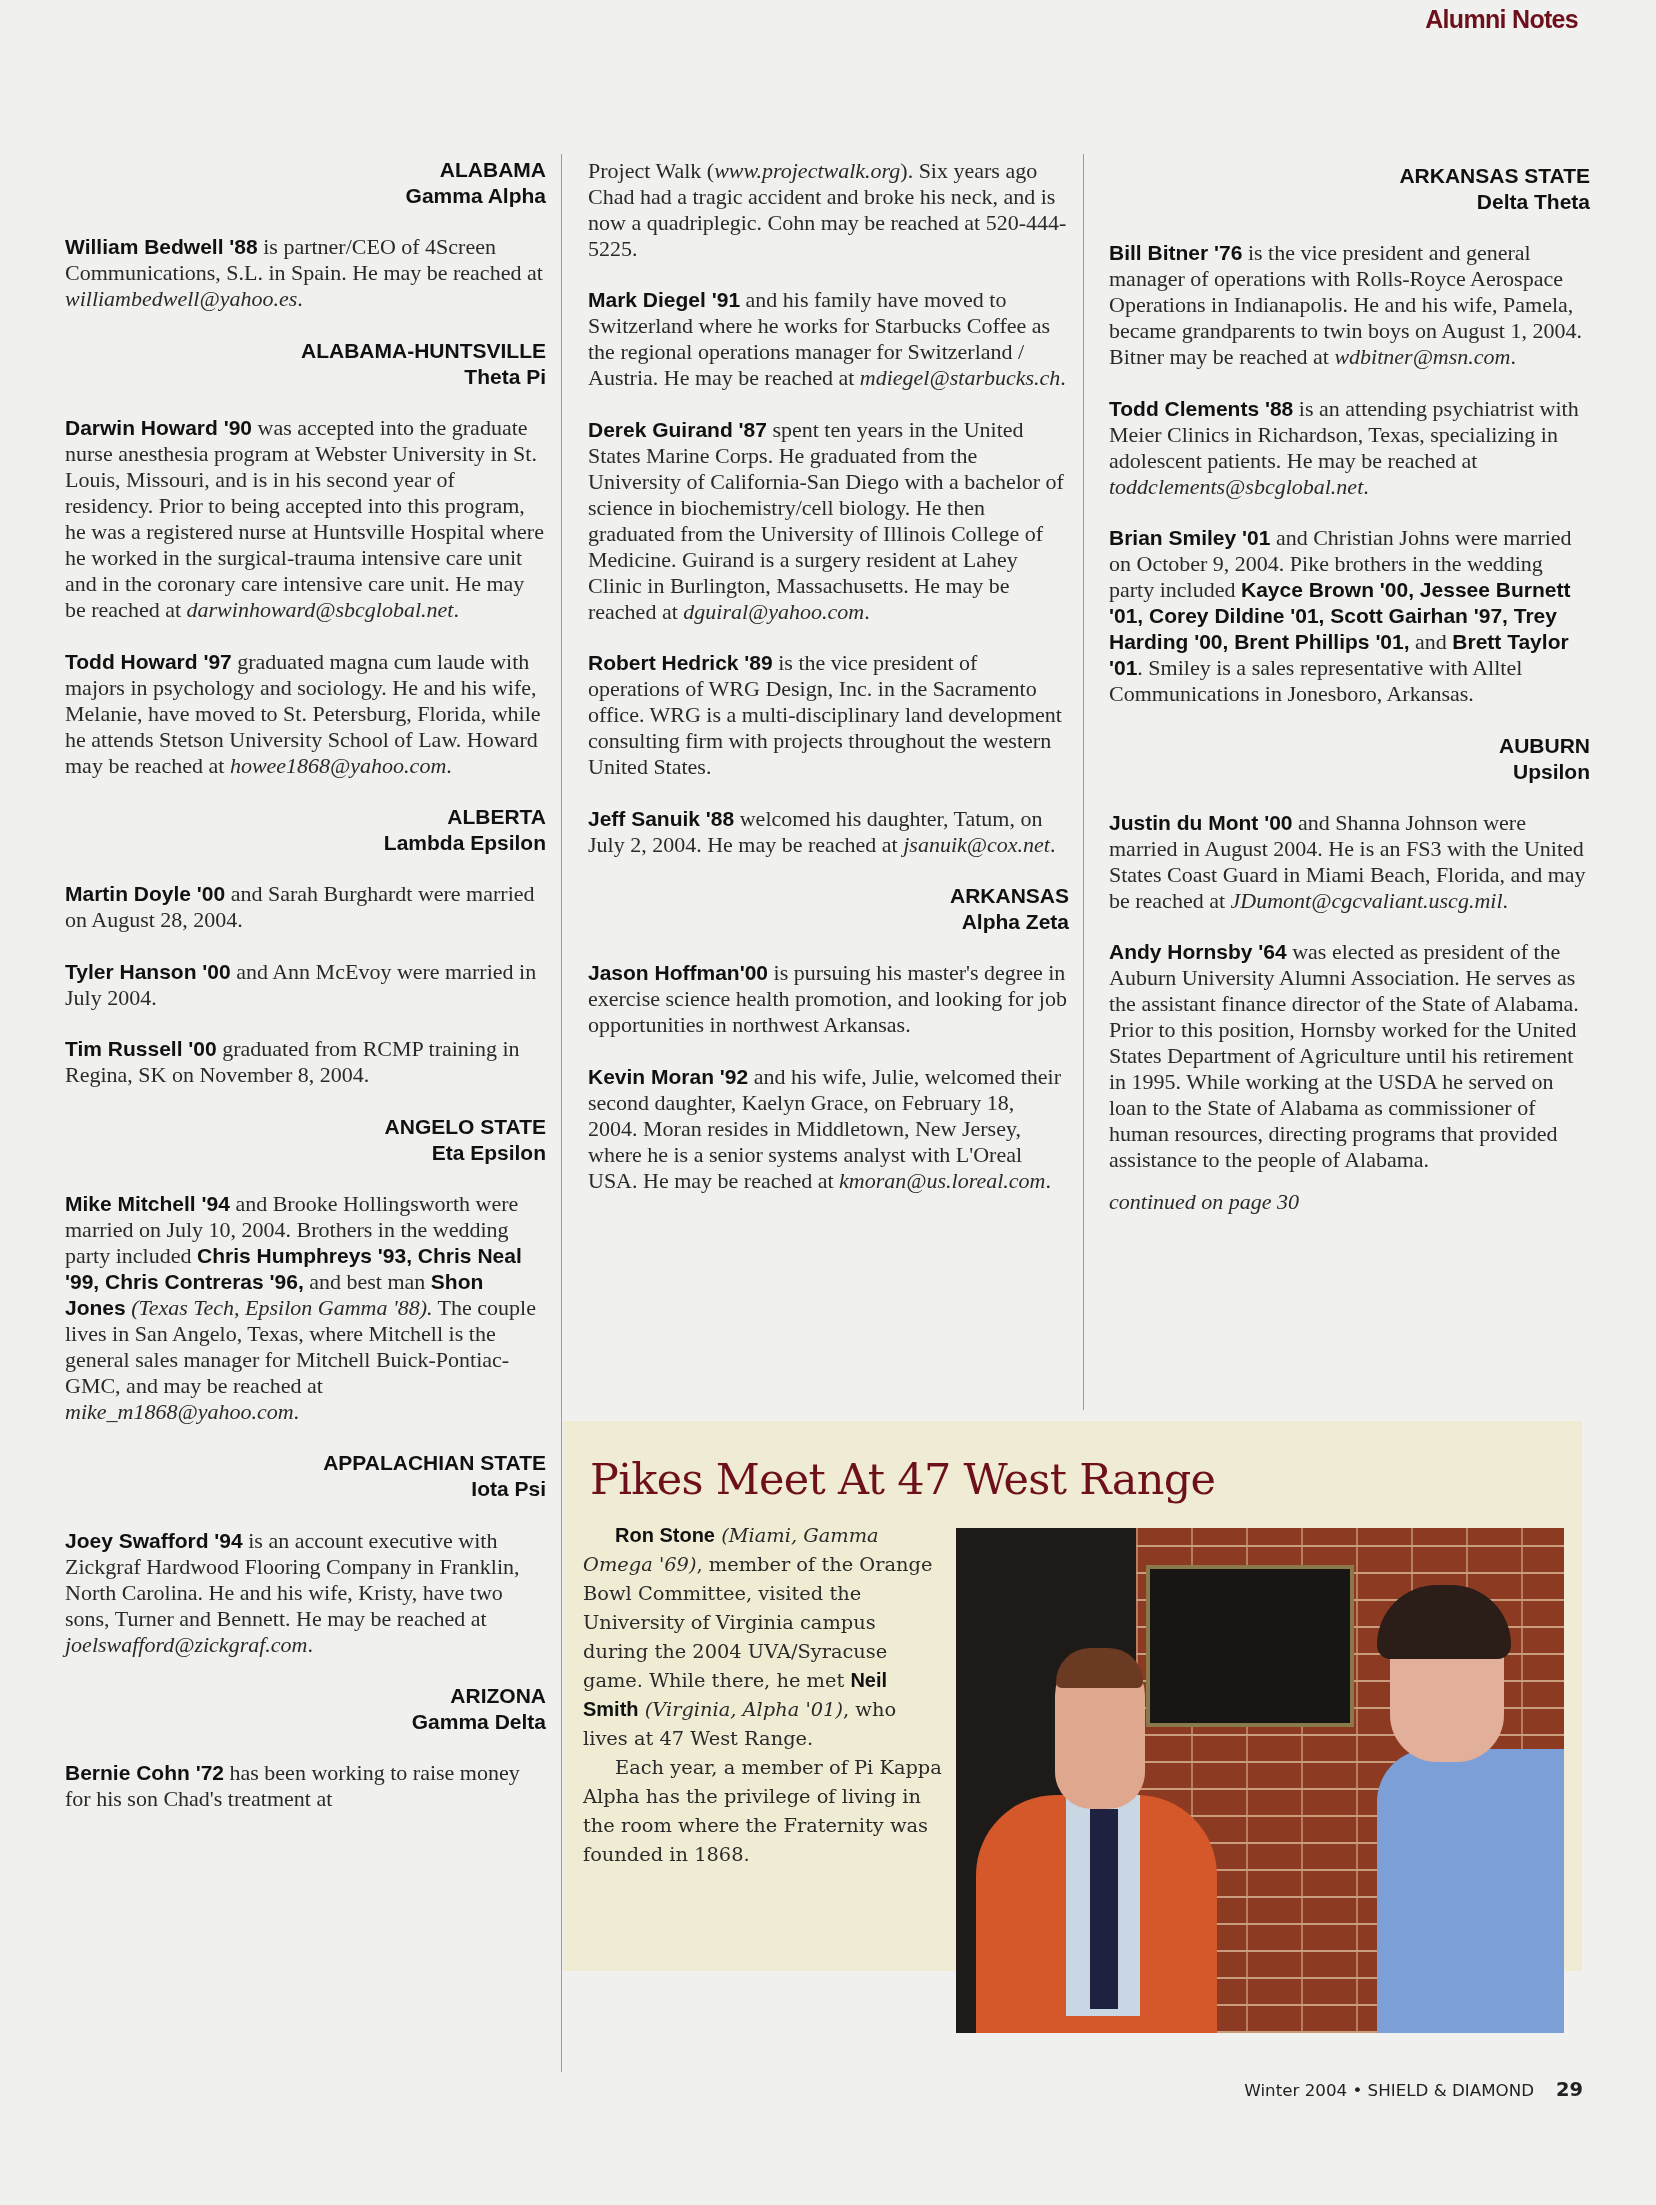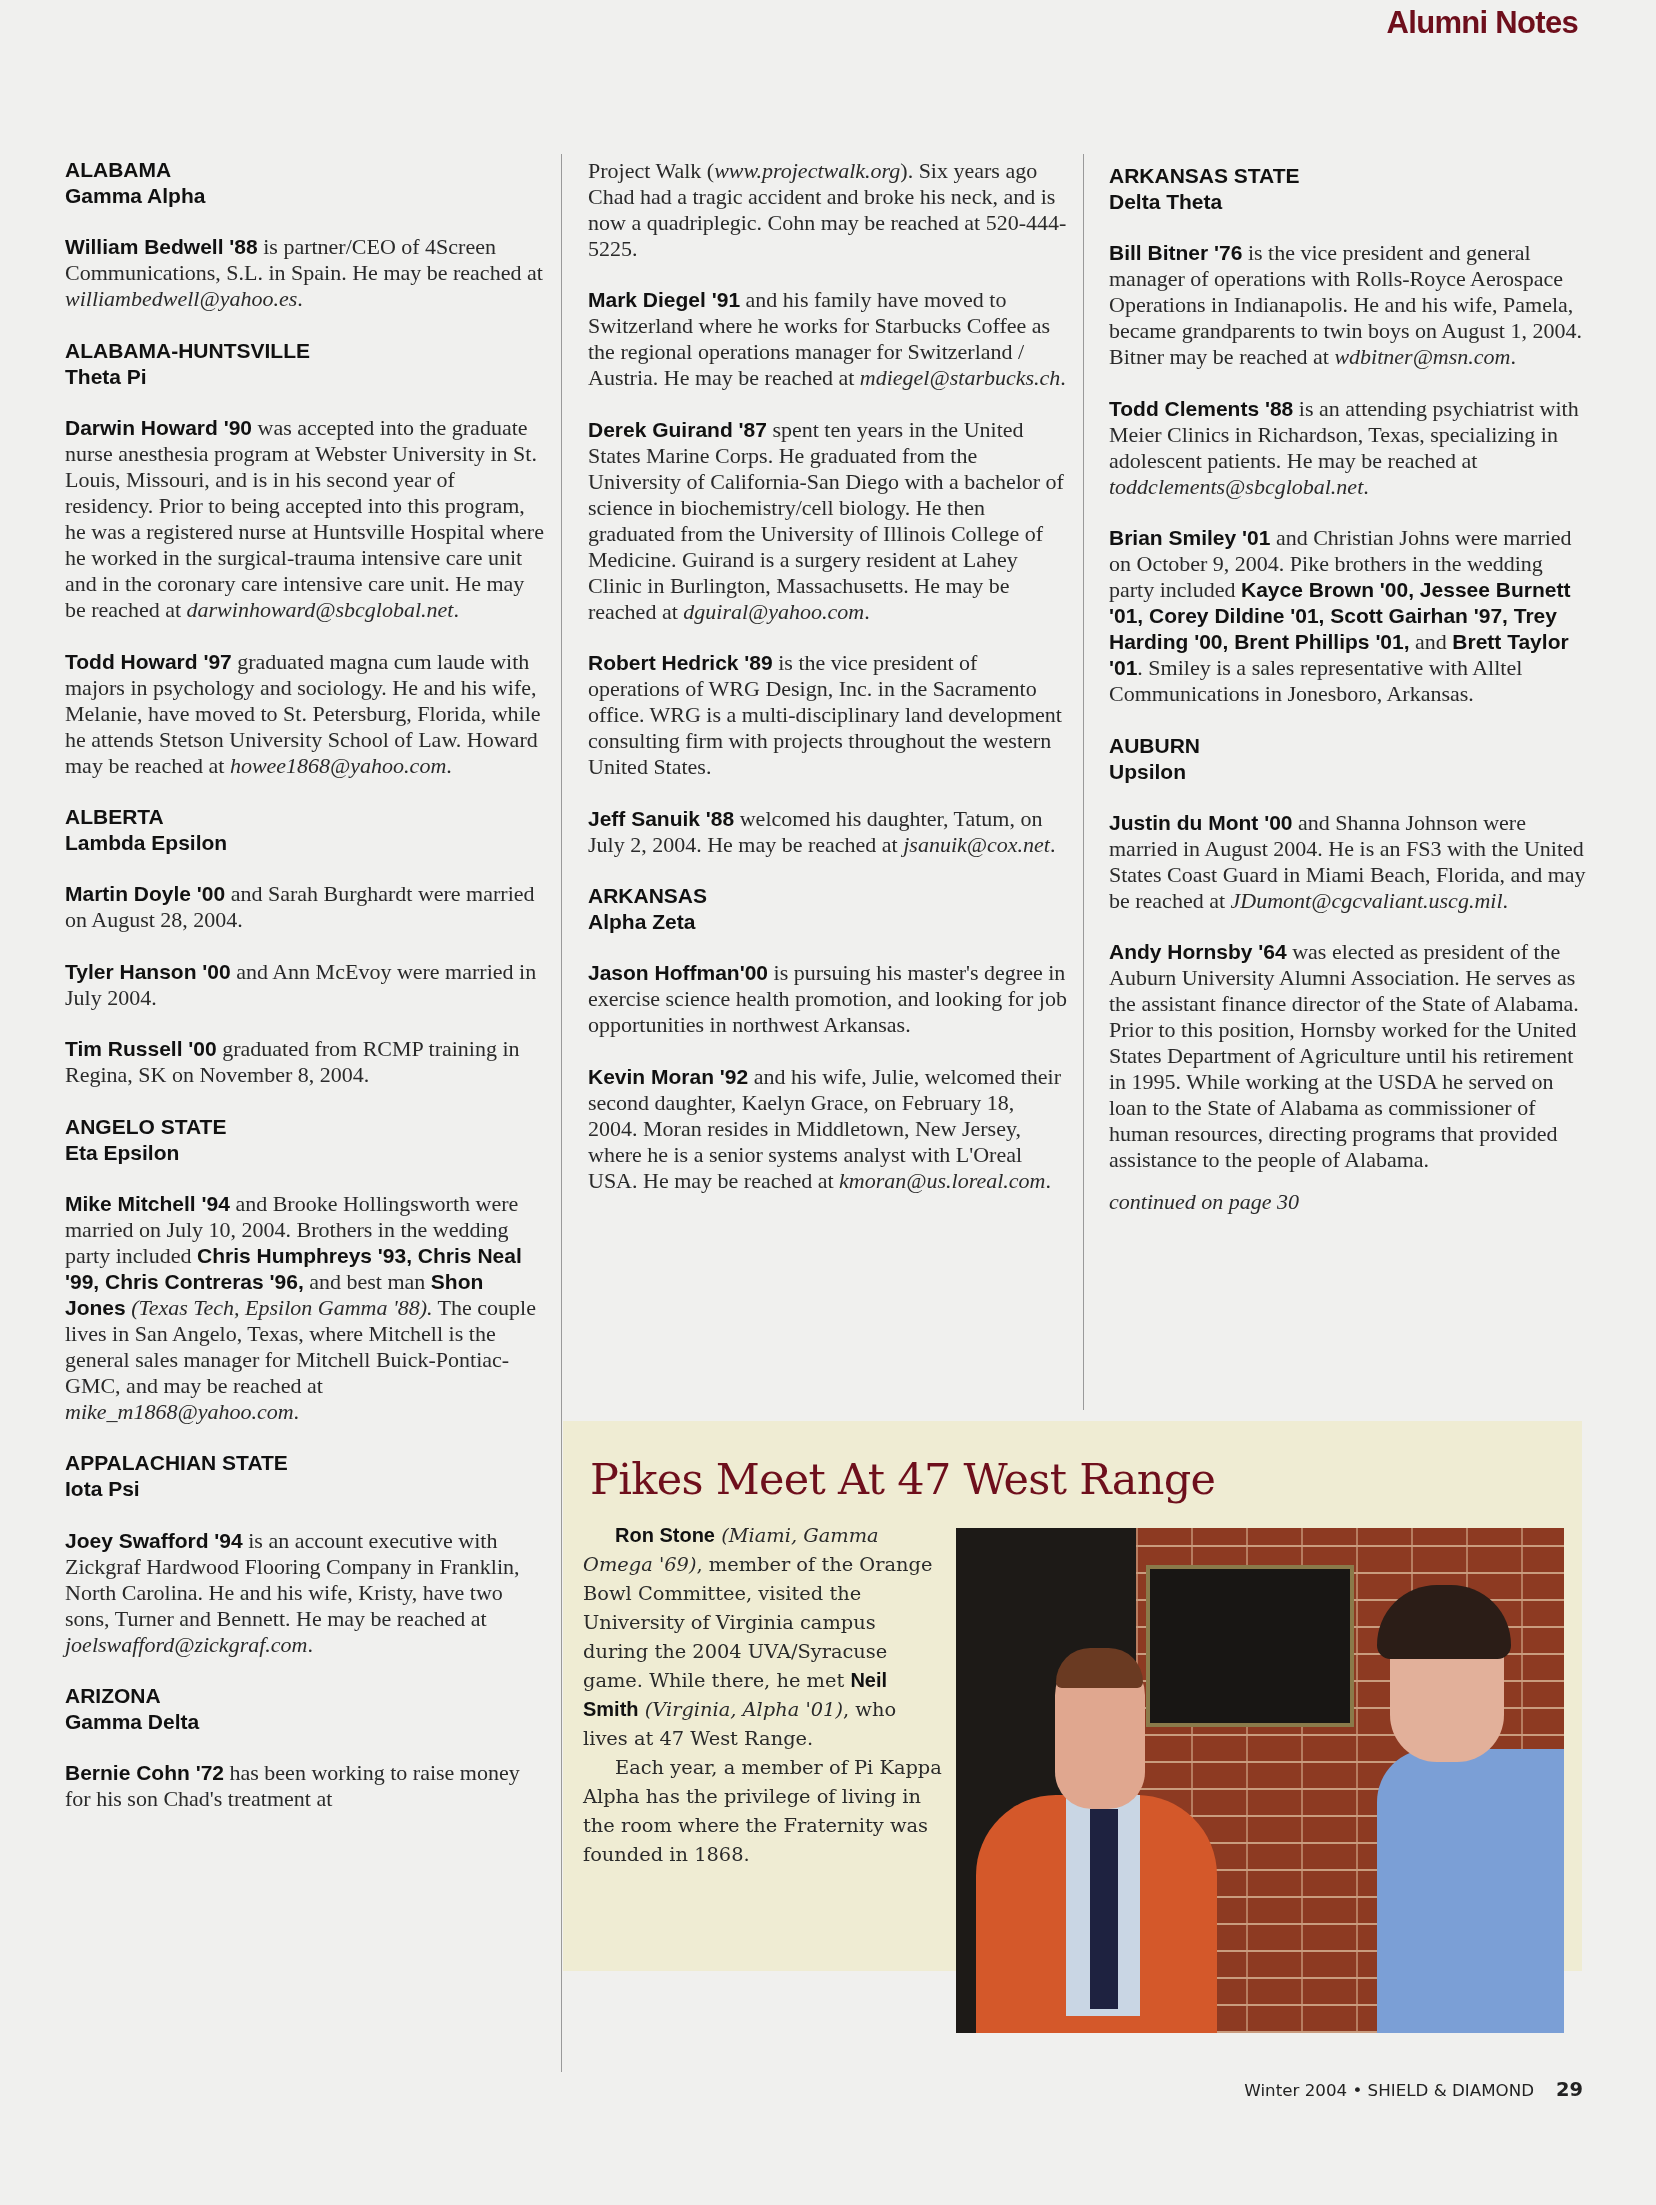--- a/index.html
+++ b/index.html
@@ -6,21 +6,21 @@
   body {
     width: 1657px; height: 2205px;
     background: #f0f0ee;
     position: relative;
     overflow: hidden;
     color: #222;
   }
   .header-title {
     position: absolute; top: 5.3px; right: 79px;
     font-family: "Liberation Sans", sans-serif;
-    font-weight: bold; font-size: 31px; letter-spacing: -0.7px;
+    font-weight: bold; font-size: 25px; letter-spacing: -0.7px;
     color: #6e0f1c;
   }
   .col {
     position: absolute;
     font-family: "Liberation Serif", serif;
     font-size: 22px; line-height: 26px;
     color: #2a2a2a;
   }
   .col-left  { left: 65px;  top: 157px; width: 481px; }
   .col-mid   { left: 588px; top: 158px; width: 481px; }
@@ -29,20 +29,21 @@
     position: absolute; width: 1.3px; background: #9a9a9a;
   }
   .rule-1 { left: 561px; top: 154px; height: 1918px; }
   .rule-2 { left: 1083px; top: 154px; height: 1256px; }
   .chapter { margin: 0 0 25.4px 0; }
   .chapter-school, .chapter-name {
     display: block;
     font-family: "Liberation Sans", sans-serif;
     font-weight: bold; font-size: 21px; line-height: 26px;
     color: #111;
+    text-align: right;
   }
   .note { margin: 0 0 25.4px 0; }
   .b { font-family: "Liberation Sans", sans-serif; font-weight: bold; font-size: 21px; color: #111; text-align: center; }
   .i { font-style: italic; }
   .continued {
     text-align: left; font-style: italic; margin-top: -9.4px;
   }
   .sidebar {
     position: absolute; left: 563px; top: 1421px; width: 1019px; height: 550px;
     background: #efecd3;

